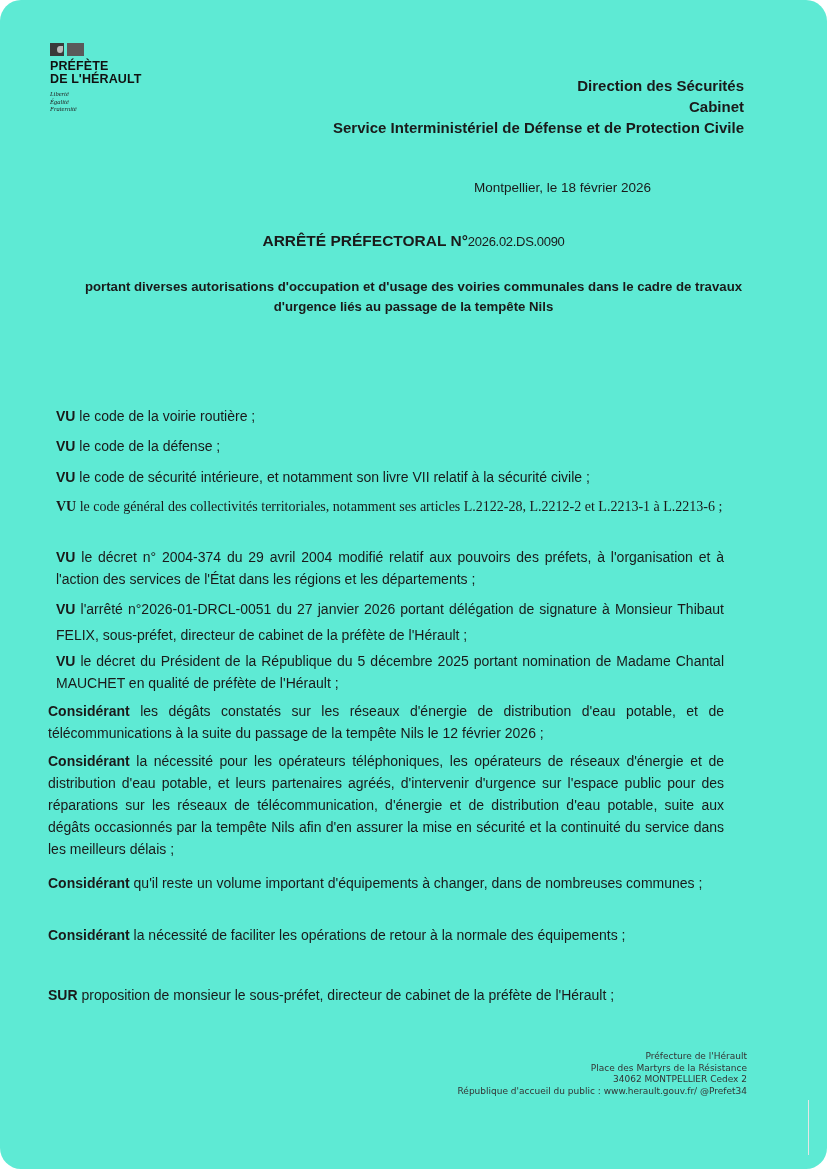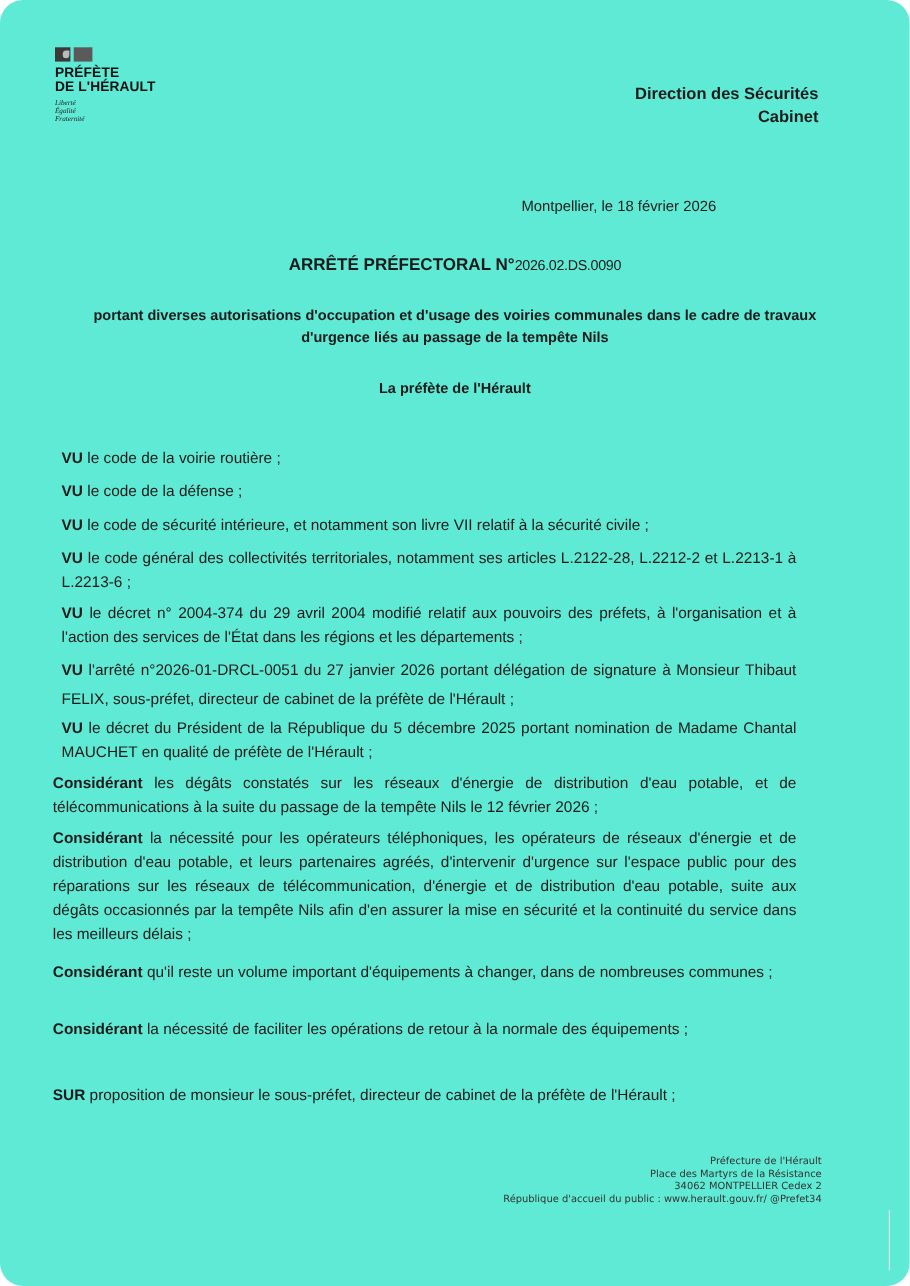--- a/index.html
+++ b/index.html
@@ -161,37 +161,37 @@
     <div class="motto">
       <div>Liberté</div>
       <div>Égalité</div>
       <div>Fraternité</div>
     </div>
   </div>
 
   <div class="service">
     <div>Direction des Sécurités</div>
     <div>Cabinet</div>
+    <div>Service Interministériel de Défense et de Protection Civile</div>
   </div>
 
   <div class="place-date">Montpellier, le 18 février 2026</div>
 
   <div class="title"><span>ARRÊTÉ PRÉFECTORAL N°</span><span class="num">2026.02.DS.0090</span></div>
 
   <div class="subtitle">portant diverses autorisations d'occupation et d'usage des voiries communales dans le cadre de travaux d'urgence liés au passage de la tempête Nils</div>
 
-  <div class="authority">La préfète de l'Hérault</div>
 
   <div class="body-text" style="top:405px;"><b>VU</b><span> le code de la voirie routière ;</span></div>
 
   <div class="body-text" style="top:435px;"><b>VU</b><span> le code de la défense ;</span></div>
 
   <div class="body-text" style="top:466px;"><b>VU</b><span> le code de sécurité intérieure, et notamment son livre VII relatif à la sécurité civile ;</span></div>
 
-  <div class="body-text" style="top:496px;"><b>VU</b><span> le code général des collectivités territoriales, notamment ses articles L.2122-28, L.2212-2 et L.2213-1 à L.2213-6 ;</span></div>
+  <div class="body-text" style="top:496px;font-family:Liberation Serif, serif;"><b>VU</b><span> le code général des collectivités territoriales, notamment ses articles L.2122-28, L.2212-2 et L.2213-1 à L.2213-6 ;</span></div>
 
   <div class="body-text" style="top:546px;"><b>VU</b><span> le décret n° 2004-374 du 29 avril 2004 modifié relatif aux pouvoirs des préfets, à l'organisation et à l'action des services de l'État dans les régions et les départements ;</span></div>
 
   <div class="body-text" style="top:596px; line-height:26px;"><b>VU</b><span> l'arrêté n°2026-01-DRCL-0051 du 27 janvier 2026 portant délégation de signature à Monsieur Thibaut FELIX, sous-préfet, directeur de cabinet de la préfète de l'Hérault ;</span></div>
 
   <div class="body-text" style="top:650px;"><b>VU</b><span> le décret du Président de la République du 5 décembre 2025 portant nomination de Madame Chantal MAUCHET en qualité de préfète de l'Hérault ;</span></div>
 
   <div class="body-text" style="top:700px; left:48px; width:676px;"><b>Considérant</b><span> les dégâts constatés sur les réseaux d'énergie de distribution d'eau potable, et de télécommunications à la suite du passage de la tempête Nils le 12 février 2026 ;</span></div>
 
   <div class="body-text" style="top:750px; left:48px; width:676px;"><b>Considérant</b><span> la nécessité pour les opérateurs téléphoniques, les opérateurs de réseaux d'énergie et de distribution d'eau potable, et leurs partenaires agréés, d'intervenir d'urgence sur l'espace public pour des réparations sur les réseaux de télécommunication, d'énergie et de distribution d'eau potable, suite aux dégâts occasionnés par la tempête Nils afin d'en assurer la mise en sécurité et la continuité du service dans les meilleurs délais ;</span></div>

